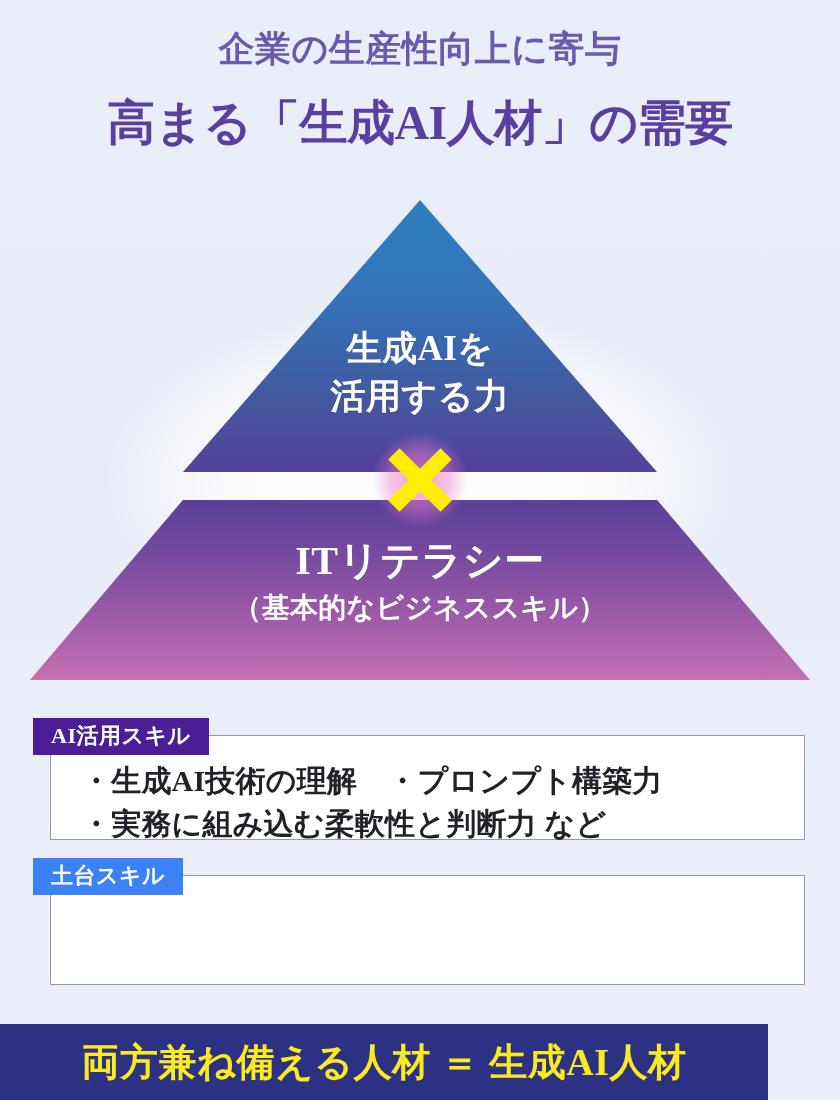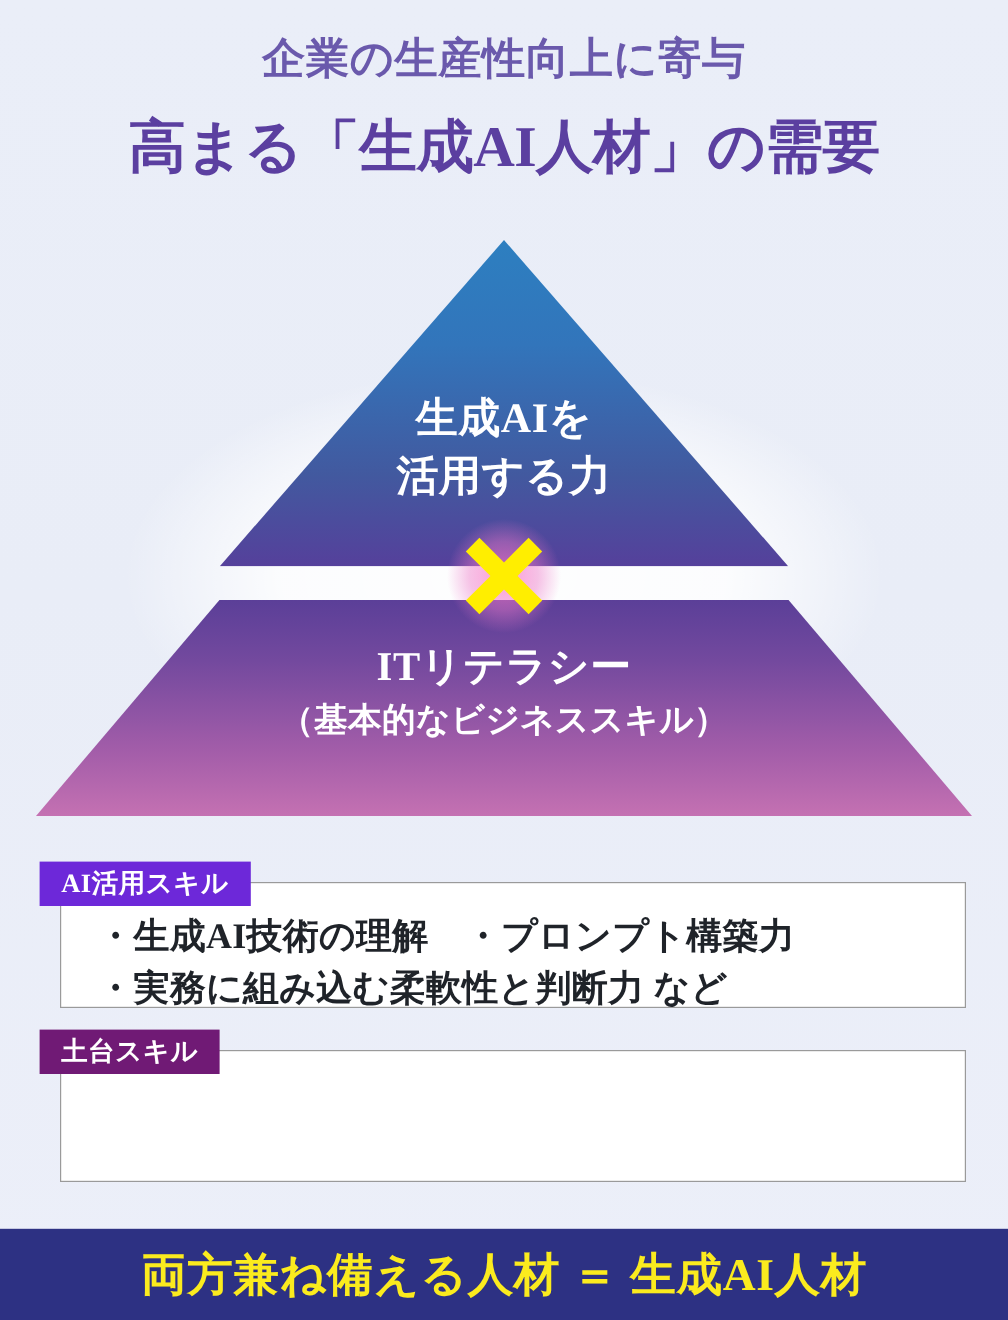--- a/index.html
+++ b/index.html
@@ -104,21 +104,21 @@
   }
   .tri-bottom .trap-label {
     position: absolute;
     left: 0;
     right: 0;
     top: 36px;
     text-align: center;
     color: #ffffff;
   }
   .trap-line1 {
-    font-size: 34px;
+    font-size: 40px;
     font-weight: 700;
     line-height: 1.25;
     letter-spacing: 0.5px;
   }
   .trap-line2 {
     font-size: 28px;
     font-weight: 700;
     line-height: 1.3;
     margin-top: 4px;
     letter-spacing: 0.3px;
@@ -170,42 +170,42 @@
     top: -18px;
     left: -18px;
     padding: 4px 18px 5px 18px;
     color: #ffffff;
     font-size: 22px;
     font-weight: 700;
     letter-spacing: 0.5px;
     line-height: 1.25;
     white-space: nowrap;
   }
-  .tag.blue { background: #6d28d9; }
-  .tag.pink { background: #701a75; }
+  .tag.blue { background: #4c1d95; }
+  .tag.pink { background: #3b82f6; }
 
   .box-body {
     padding: 24px 0 0 30px;
     color: #1f2329;
     font-size: 30px;
     font-weight: 700;
     line-height: 1.42;
     letter-spacing: 0.2px;
   }
   .box-body.light {
     font-weight: 700;
   }
   .box-body div { white-space: nowrap; }
 
   
   .banner {
     position: absolute;
     left: 0;
     bottom: 0;
-    width: 840px;
+    width: 768px;
     height: 76px;
     background: #2d3183;
     display: flex;
     align-items: center;
     justify-content: center;
   }
   .banner-text {
     color: #fbeb1e;
     font-size: 38px;
     font-weight: 800;

